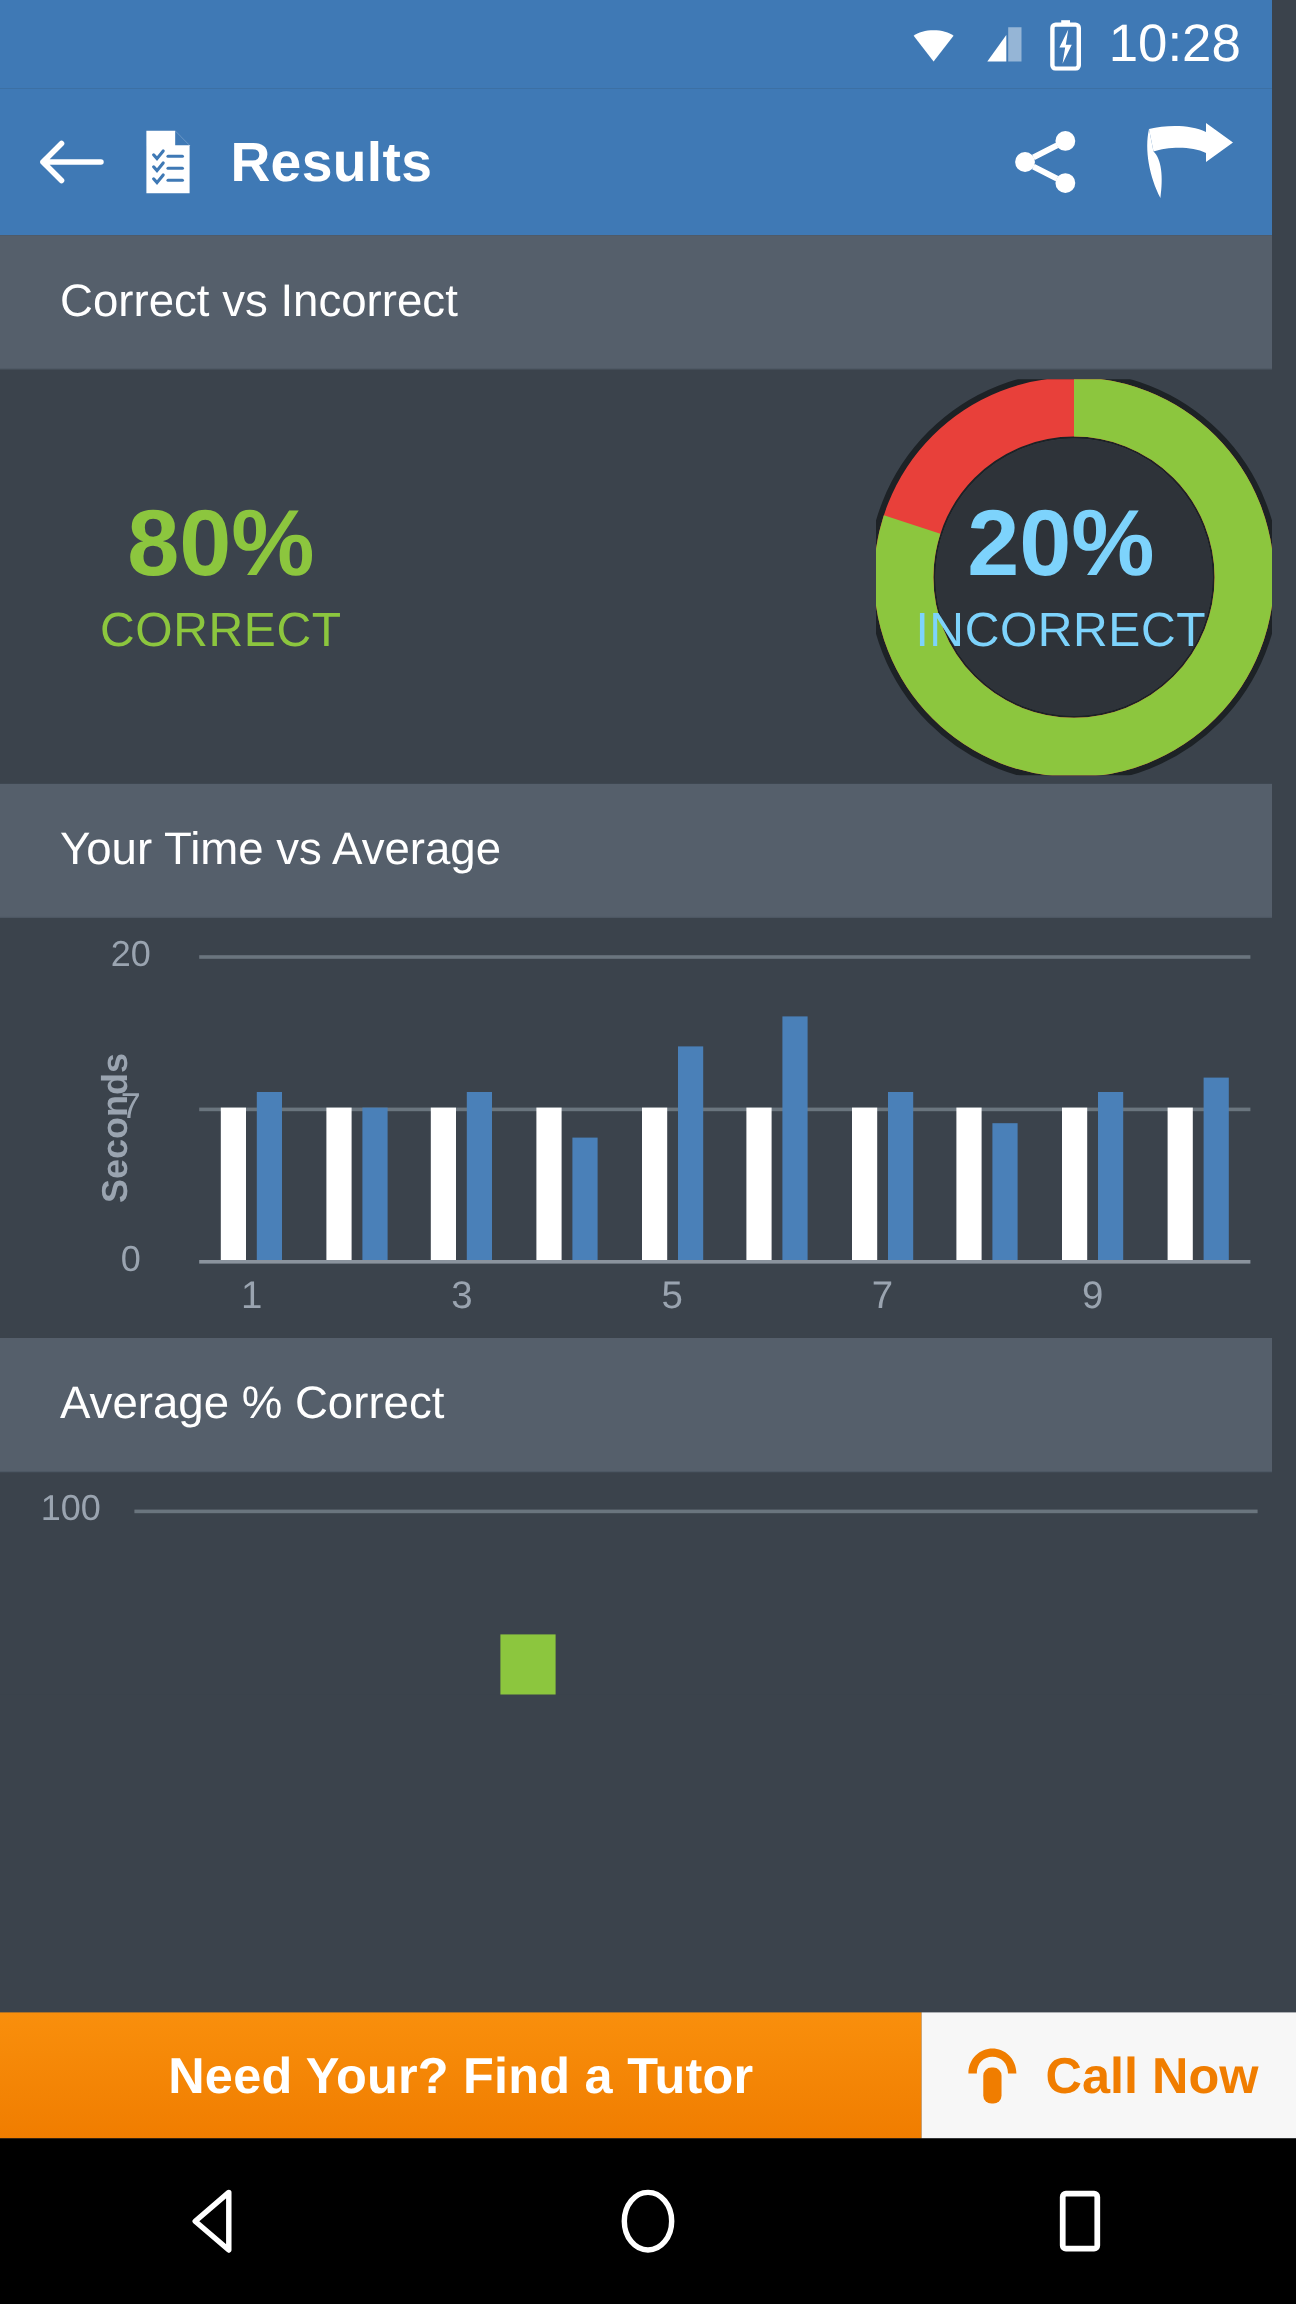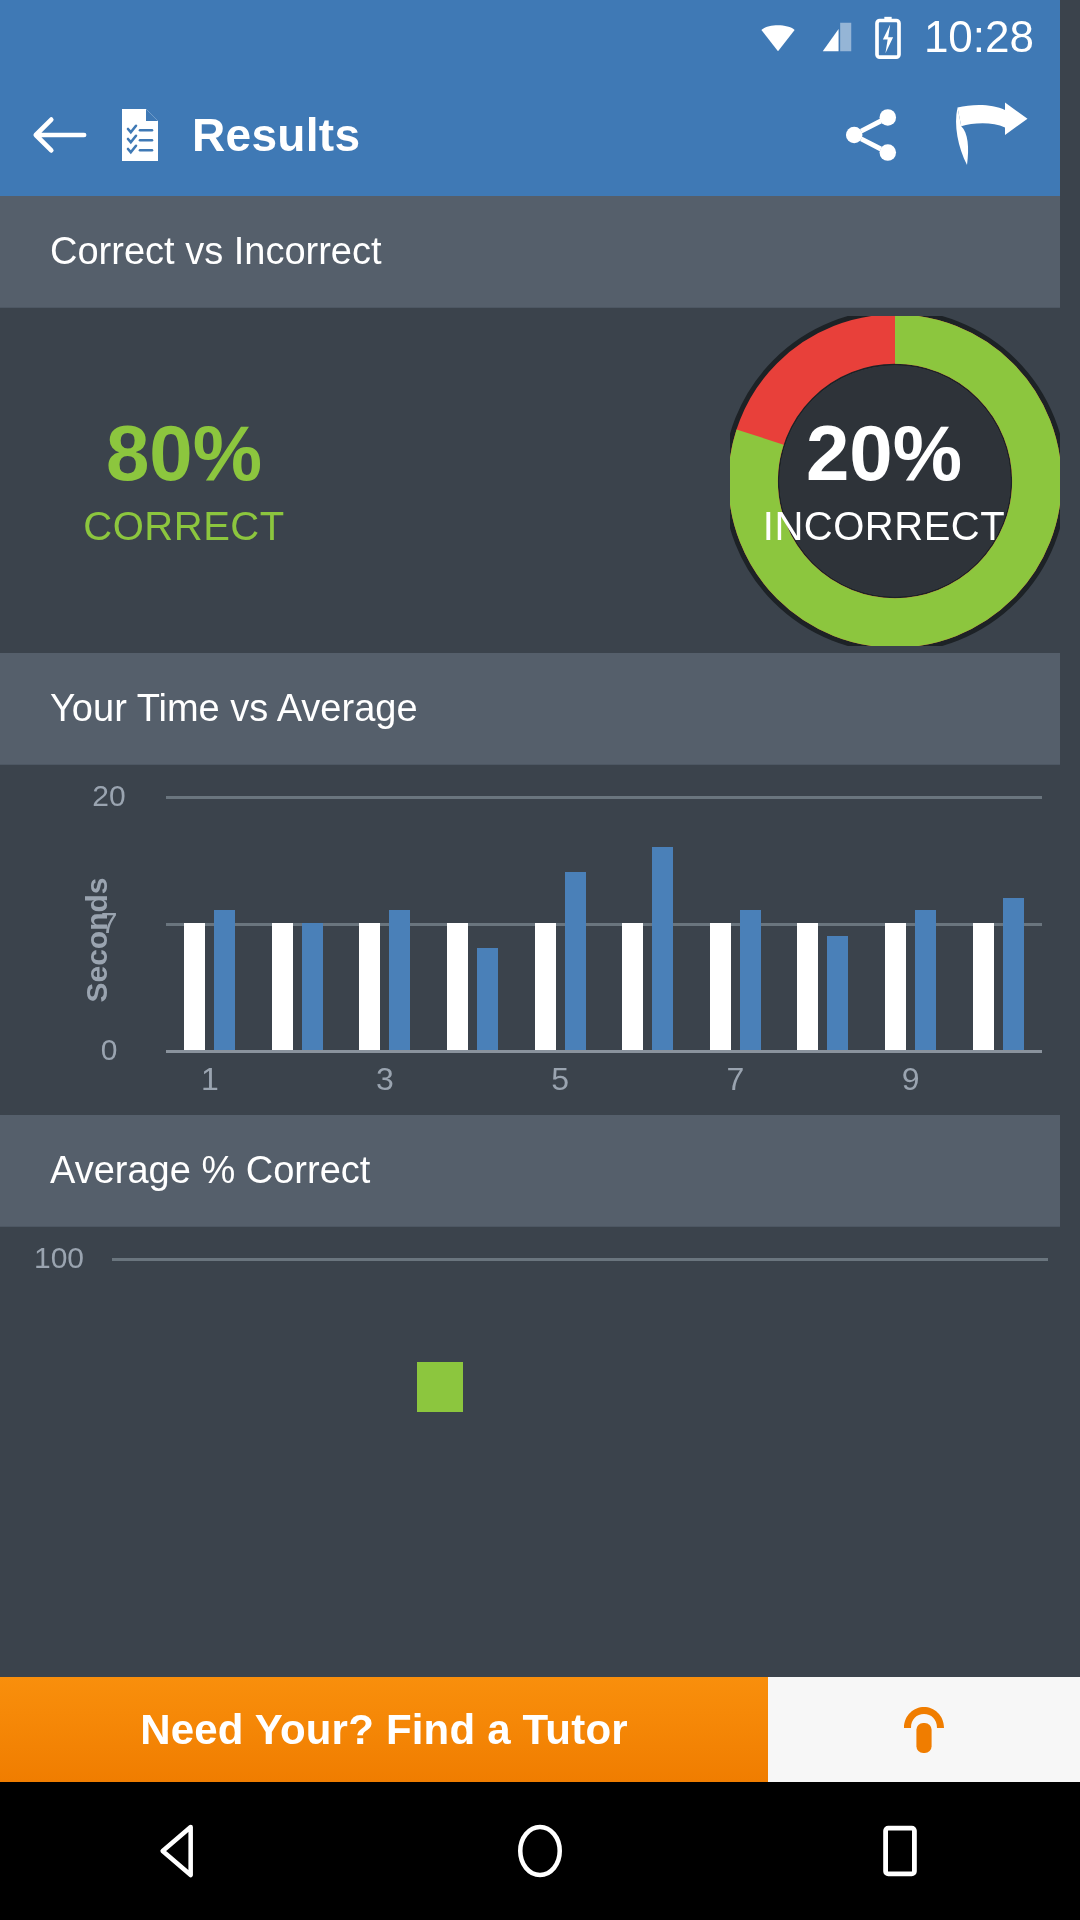--- a/index.html
+++ b/index.html
@@ -54,21 +54,21 @@
   .donut-wrap { position: relative; width: 330px; height: 330px; }
   .stat {
     position: absolute; top: 50%; transform: translateY(-50%);
     text-align: center;
   }
   .stat.left  { left: 44px;  width: 280px; }
   .stat.right { right: 36px; width: 280px; }
   .stat .pct { font-size: 78px; font-weight: bold; line-height: 1.0; }
   .stat .lbl { font-size: 40px; font-weight: 400; margin-top: 12px; letter-spacing: 0.5px;}
   .stat.left .pct, .stat.left .lbl { color: #8cc63e; }
-  .stat.right .pct, .stat.right .lbl { color: #ffffff; }
+  .stat.right .pct, .stat.right .lbl { color: #7dd3fc; }
 
   
   .chart-panel { background: #3b434c; position: relative; }
   .chart-time { height: 350px; }
   .chart-pct  { height: 185px; overflow: hidden; }
 
   .axis-label-y {
     position: absolute; left: 34px; top: 50%;
     transform: translateY(-50%) rotate(-90deg);
     transform-origin: center;
@@ -309,20 +309,21 @@
   <div class="ad">
     <div class="ad-main">
       <div class="txt">Need Your? Find a Tutor</div>
     </div>
     <div class="ad-cta">
       <svg width="56" height="52" viewBox="0 0 28 26">
         <path fill="#f07d00" d="M4 12 C4 5.5 9 1.5 14 1.5 C19 1.5 24 5.5 24 12
                                  L20.5 12 C20.5 7.6 17.6 5 14 5 C10.4 5 7.5 7.6 7.5 12 Z"></path>
         <rect x="10.2" y="9.5" width="7.6" height="15" rx="3.4" fill="#f07d00"></rect>
       </svg>
+      <div class="txt">Call Now</div>
     </div>
   </div>
 
   <div class="navbar">
     <div class="nav-btn">
       <svg width="64" height="64" viewBox="0 0 24 24">
         <path fill="none" stroke="#ffffff" stroke-width="1.7" stroke-linejoin="round" d="M16 3 L5.5 12 L16 21 Z"></path>
       </svg>
     </div>
     <div class="nav-btn">

